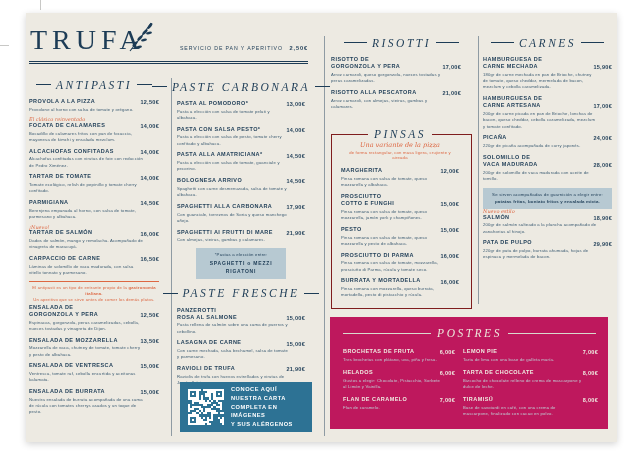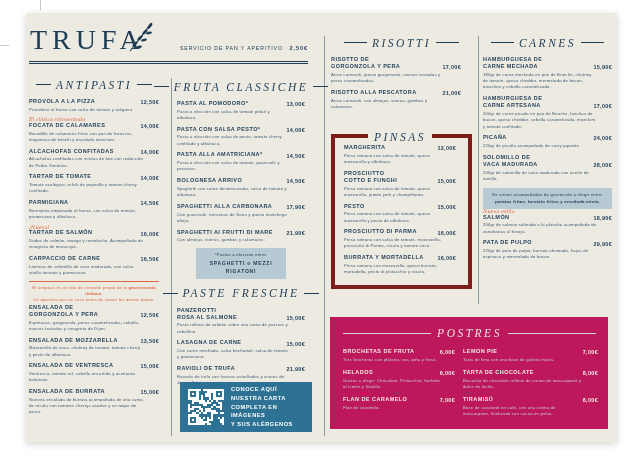--- a/index.html
+++ b/index.html
@@ -58,21 +58,21 @@
   .nb1{font-size:4.3px;letter-spacing:.2px;line-height:1.5;}
   .nb2{font-size:5px;font-weight:bold;letter-spacing:.8px;line-height:1.6;}
   .nb2b{font-size:4.4px;font-weight:bold;letter-spacing:.2px;line-height:1.5;}
   .carnes-box{margin-top:6px;padding:4px 6px;}
   
   .qrbox{position:absolute;left:180px;top:382px;width:132px;height:50px;background:#2d7294;
          display:flex;align-items:center;gap:7px;padding:0 8px;box-sizing:border-box;}
   .qr{width:36px;height:36px;flex:0 0 auto;}
   .qrtext{color:#fff;font-weight:bold;font-size:5.7px;line-height:1.55;letter-spacing:.5px;white-space:pre-line;}
   
-  .pinsas-box{border:4px solid #7f1d1d;margin-top:24px;padding:0 12px 5px 9px;background:transparent;}
+  .pinsas-box{border:1px solid #7f1d1d;margin-top:24px;padding:0 12px 5px 9px;background:transparent;}
   .pinsas-title{display:flex;justify-content:center;margin-top:-7px;margin-bottom:1px;}
   .pinsas-title span{background:#edeae2;padding:0 6px;font-family:"Liberation Serif",serif;
         font-style:italic;font-size:11.5px;letter-spacing:2.5px;color:#1d3c56;}
   .pinsas-intro{text-align:center;margin:1px 0 6px;}
   .pi-script{font-family:"DejaVu Serif",serif;font-style:italic;font-size:6.5px;color:#dd6742;line-height:1.3;}
   .pi-sub{font-size:4.2px;color:#dd6742;letter-spacing:.2px;line-height:1.4;}
   
   .postres{position:absolute;left:330px;top:317px;width:278px;height:112px;background:#be185d;
            box-sizing:border-box;}
   .postres-head{display:flex;align-items:center;gap:6px;padding:10px 12px 6px 13px;
@@ -210,21 +210,21 @@
             <span class="mi-name">ENSALADA DE BURRATA</span>
             <span class="mi-price">15,00€</span>
           </div>
           <div class="mi-desc">Nuestra ensalada de burrata acompañada de una cama de rúcula con tomates cherrys asados y un toque de pesto.</div>
         </div>
       </div>
   </div>
 
   <div class="col col2">
     <div class="sec-head">
-        <span>FRUTA CLASSICHE</span>
+        <span>PASTE CARBONARA</span>
       </div>
     <div>
         <div class="mi">
           <div class="mi-head">
             <span class="mi-name">PASTA AL POMODORO*</span>
             <span class="mi-price">13,00€</span>
           </div>
           <div class="mi-desc">Pasta a elección con salsa de tomate pelati y albahaca.</div>
         </div>
         <div class="mi">
@@ -478,20 +478,24 @@
             <span class="mi-name">RISOTTO ALLA PESCATORA</span>
             <span class="mi-price">21,00€</span>
           </div>
           <div class="mi-desc">Arroz carnaroli, con almejas, vieiras, gambas y calamares.</div>
         </div>
       </div>
     <div class="pinsas-box">
       <div class="pinsas-title">
           <span>PINSAS</span>
         </div>
+      <div class="pinsas-intro">
+        <div class="pi-script">Una variante de la pizza</div>
+        <div class="pi-sub">de forma rectangular, con masa ligera, crujiente y aireada</div>
+      </div>
       <div>
           <div class="mi">
             <div class="mi-head">
               <span class="mi-name">MARGHERITA</span>
               <span class="mi-price">12,00€</span>
             </div>
             <div class="mi-desc">Pinsa romana con salsa de tomate, queso mozzarella y albahaca.</div>
           </div>
           <div class="mi">
             <div class="mi-head">

